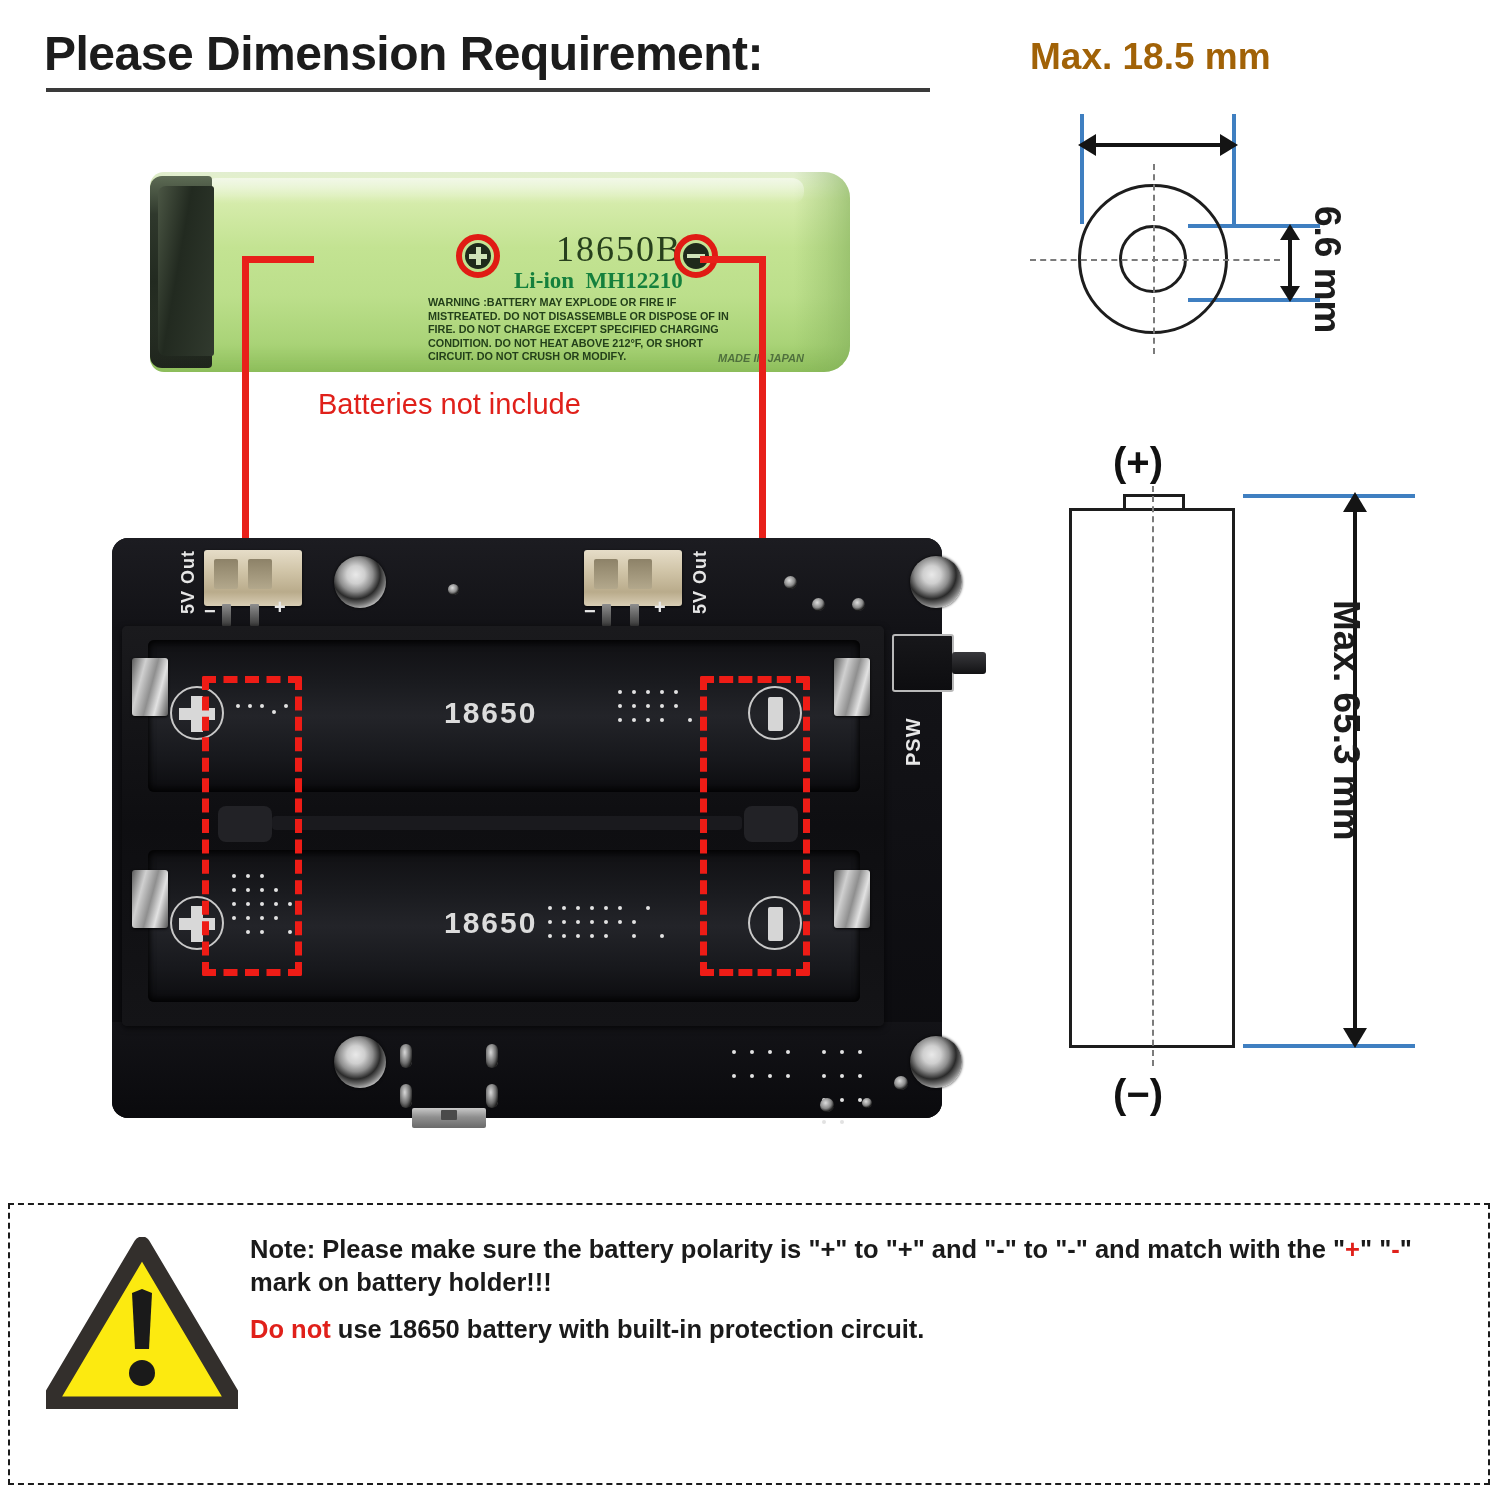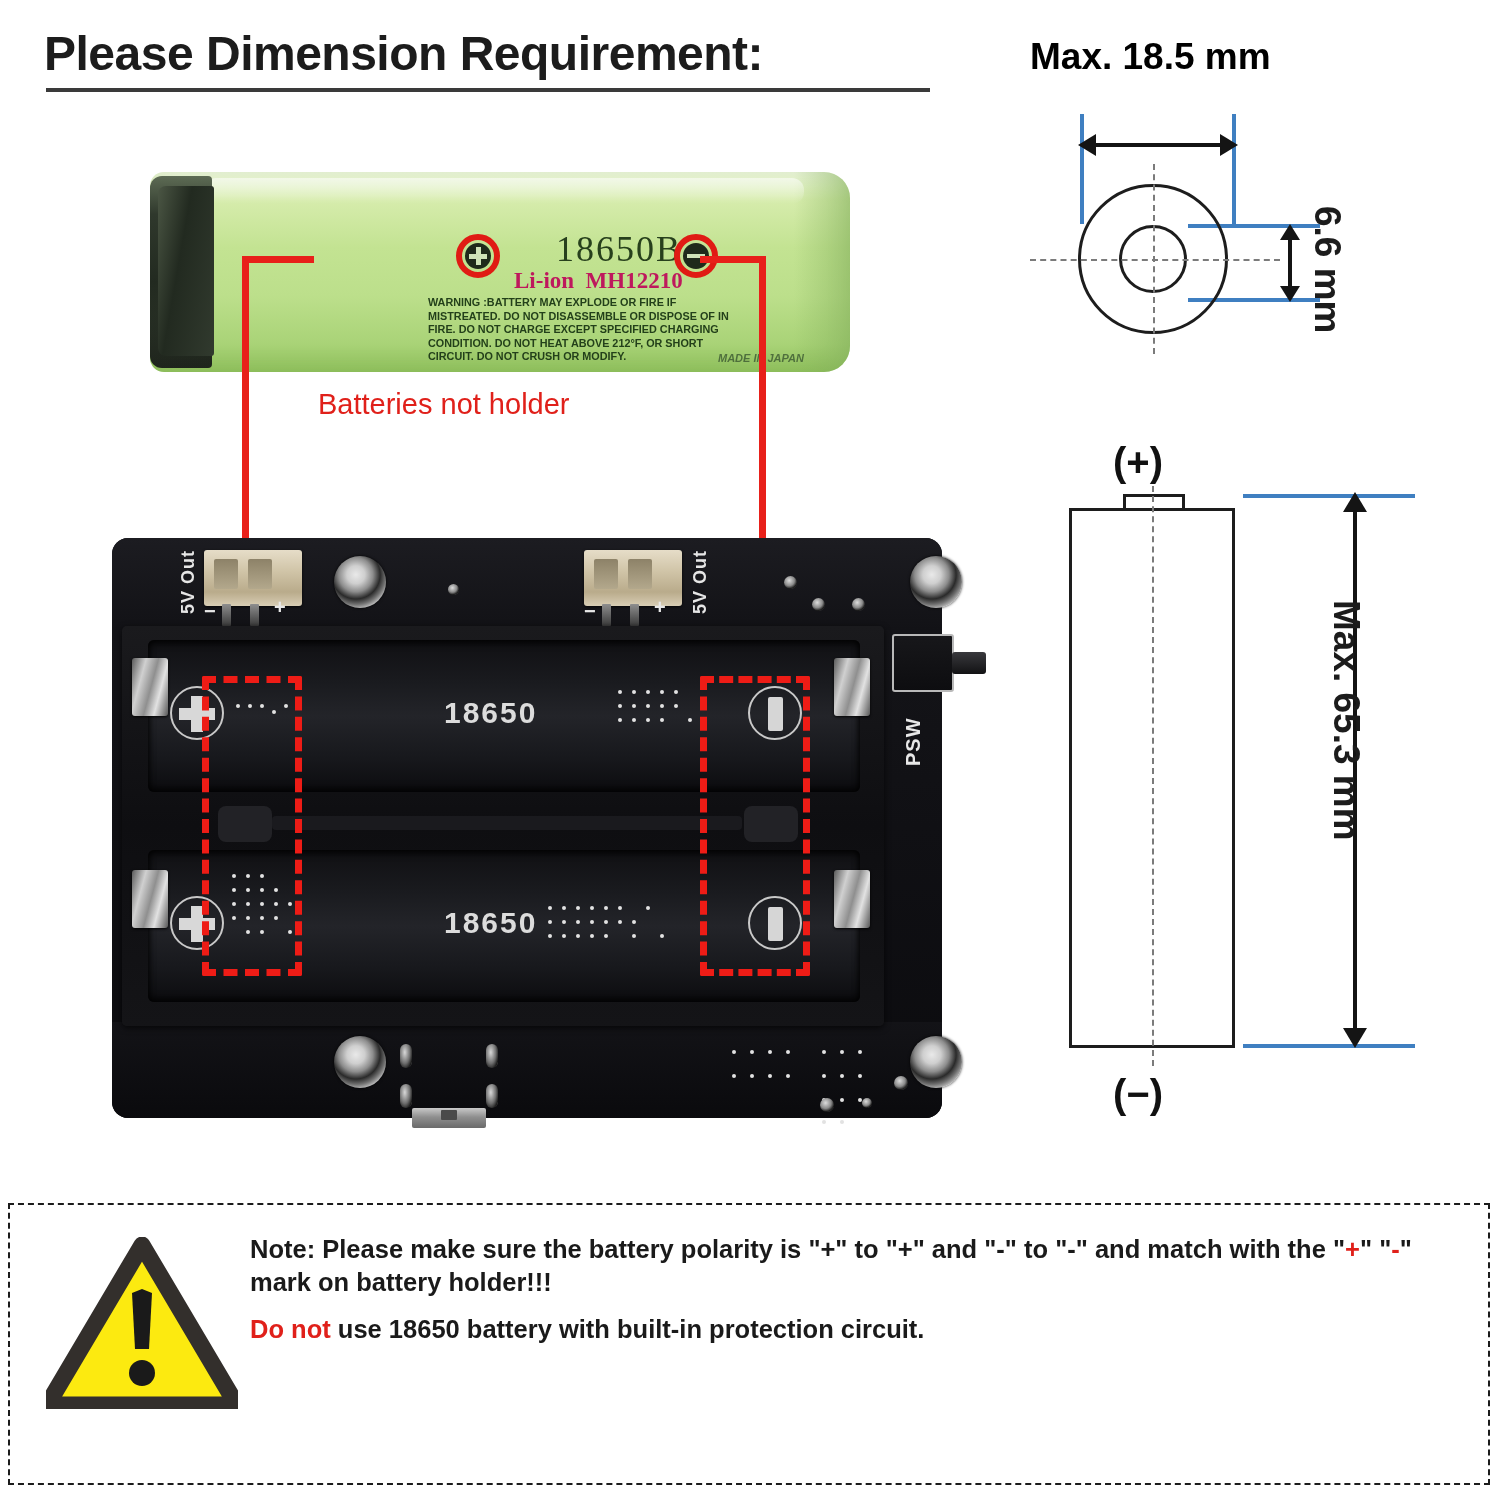--- a/index.html
+++ b/index.html
@@ -63,21 +63,21 @@
     width: 56px; height: 200px;
     border-radius: 0 26px 26px 0;
     background: linear-gradient(to right, rgba(140,185,95,0) 0%, rgba(130,175,90,.55) 100%);
   }
   #batt-top-gloss {
     position: absolute; left: 54px; top: 6px;
     width: 600px; height: 26px;
     border-radius: 12px;
     background: linear-gradient(to bottom, rgba(255,255,255,.55), rgba(255,255,255,0));
   }
-  .batt-txt { position: absolute; color: #be185d; white-space: nowrap; }
+  .batt-txt { position: absolute; color: #15803d; white-space: nowrap; }
   #batt-model {
     left: 406px; top: 56px;
     font-size: 36px; letter-spacing: 2px;
     color: #27401c;
     font-family: "Liberation Serif", serif;
   }
   #batt-chem {
     left: 364px; top: 96px;
     font-size: 23px; font-weight: bold;
     font-family: "Liberation Serif", serif;
@@ -130,21 +130,21 @@
     left: 318px; top: 388px;
     font-size: 29px;
     color: #e0201a;
     white-space: nowrap;
   }
 
   
   #dim-top { left: 1000px; top: 36px; width: 470px; height: 390px; }
   #dim-top-label {
     left: 30px; top: 0px;
-    font-size: 37px; font-weight: 600; color: #000000;
+    font-size: 37px; font-weight: 600; color: #a16207;
     white-space: nowrap;
   }
   #dim-side-label {
     left: 348px; top: 170px;
     font-size: 37px; font-weight: 600; color: #1c1c1c;
     white-space: nowrap;
     transform-origin: left top;
     transform: rotate(90deg);
   }
   .ext-line { position: absolute; background: #3f7fc1; }
@@ -431,21 +431,21 @@
 </div>
 
 <div class="abs leader" style="left:242px; top:256px; width:7px; height:400px;"></div>
 <div class="abs" style="left:228px; top:648px; width:0;height:0;border-left:17px solid transparent;border-right:17px solid transparent;border-top:30px solid #e8201a;"></div>
 <div class="abs leader" style="left:242px; top:256px; width:72px; height:7px;"></div>
 
 <div class="abs leader" style="left:700px; top:256px; width:66px; height:7px;"></div>
 <div class="abs leader" style="left:759px; top:256px; width:7px; height:378px;"></div>
 <div class="abs" style="left:745px; top:626px; width:0;height:0;border-left:17px solid transparent;border-right:17px solid transparent;border-top:30px solid #e8201a;"></div>
 
-<div class="abs" id="not-include">Batteries not holder</div>
+<div class="abs" id="not-include">Batteries not include</div>
 
 <div class="abs" id="dim-top">
   <div class="abs" id="dim-top-label">Max. 18.5 mm</div>
   <div class="abs" id="dim-side-label">6.6 mm</div>
 
   <div class="abs ext-line" style="left:80px; top:78px; width:4px; height:110px;"></div>
   <div class="abs ext-line" style="left:232px; top:78px; width:4px; height:112px;"></div>
   <div class="abs ext-line" style="left:188px; top:188px; width:132px; height:4px;"></div>
   <div class="abs ext-line" style="left:188px; top:262px; width:132px; height:4px;"></div>
 

